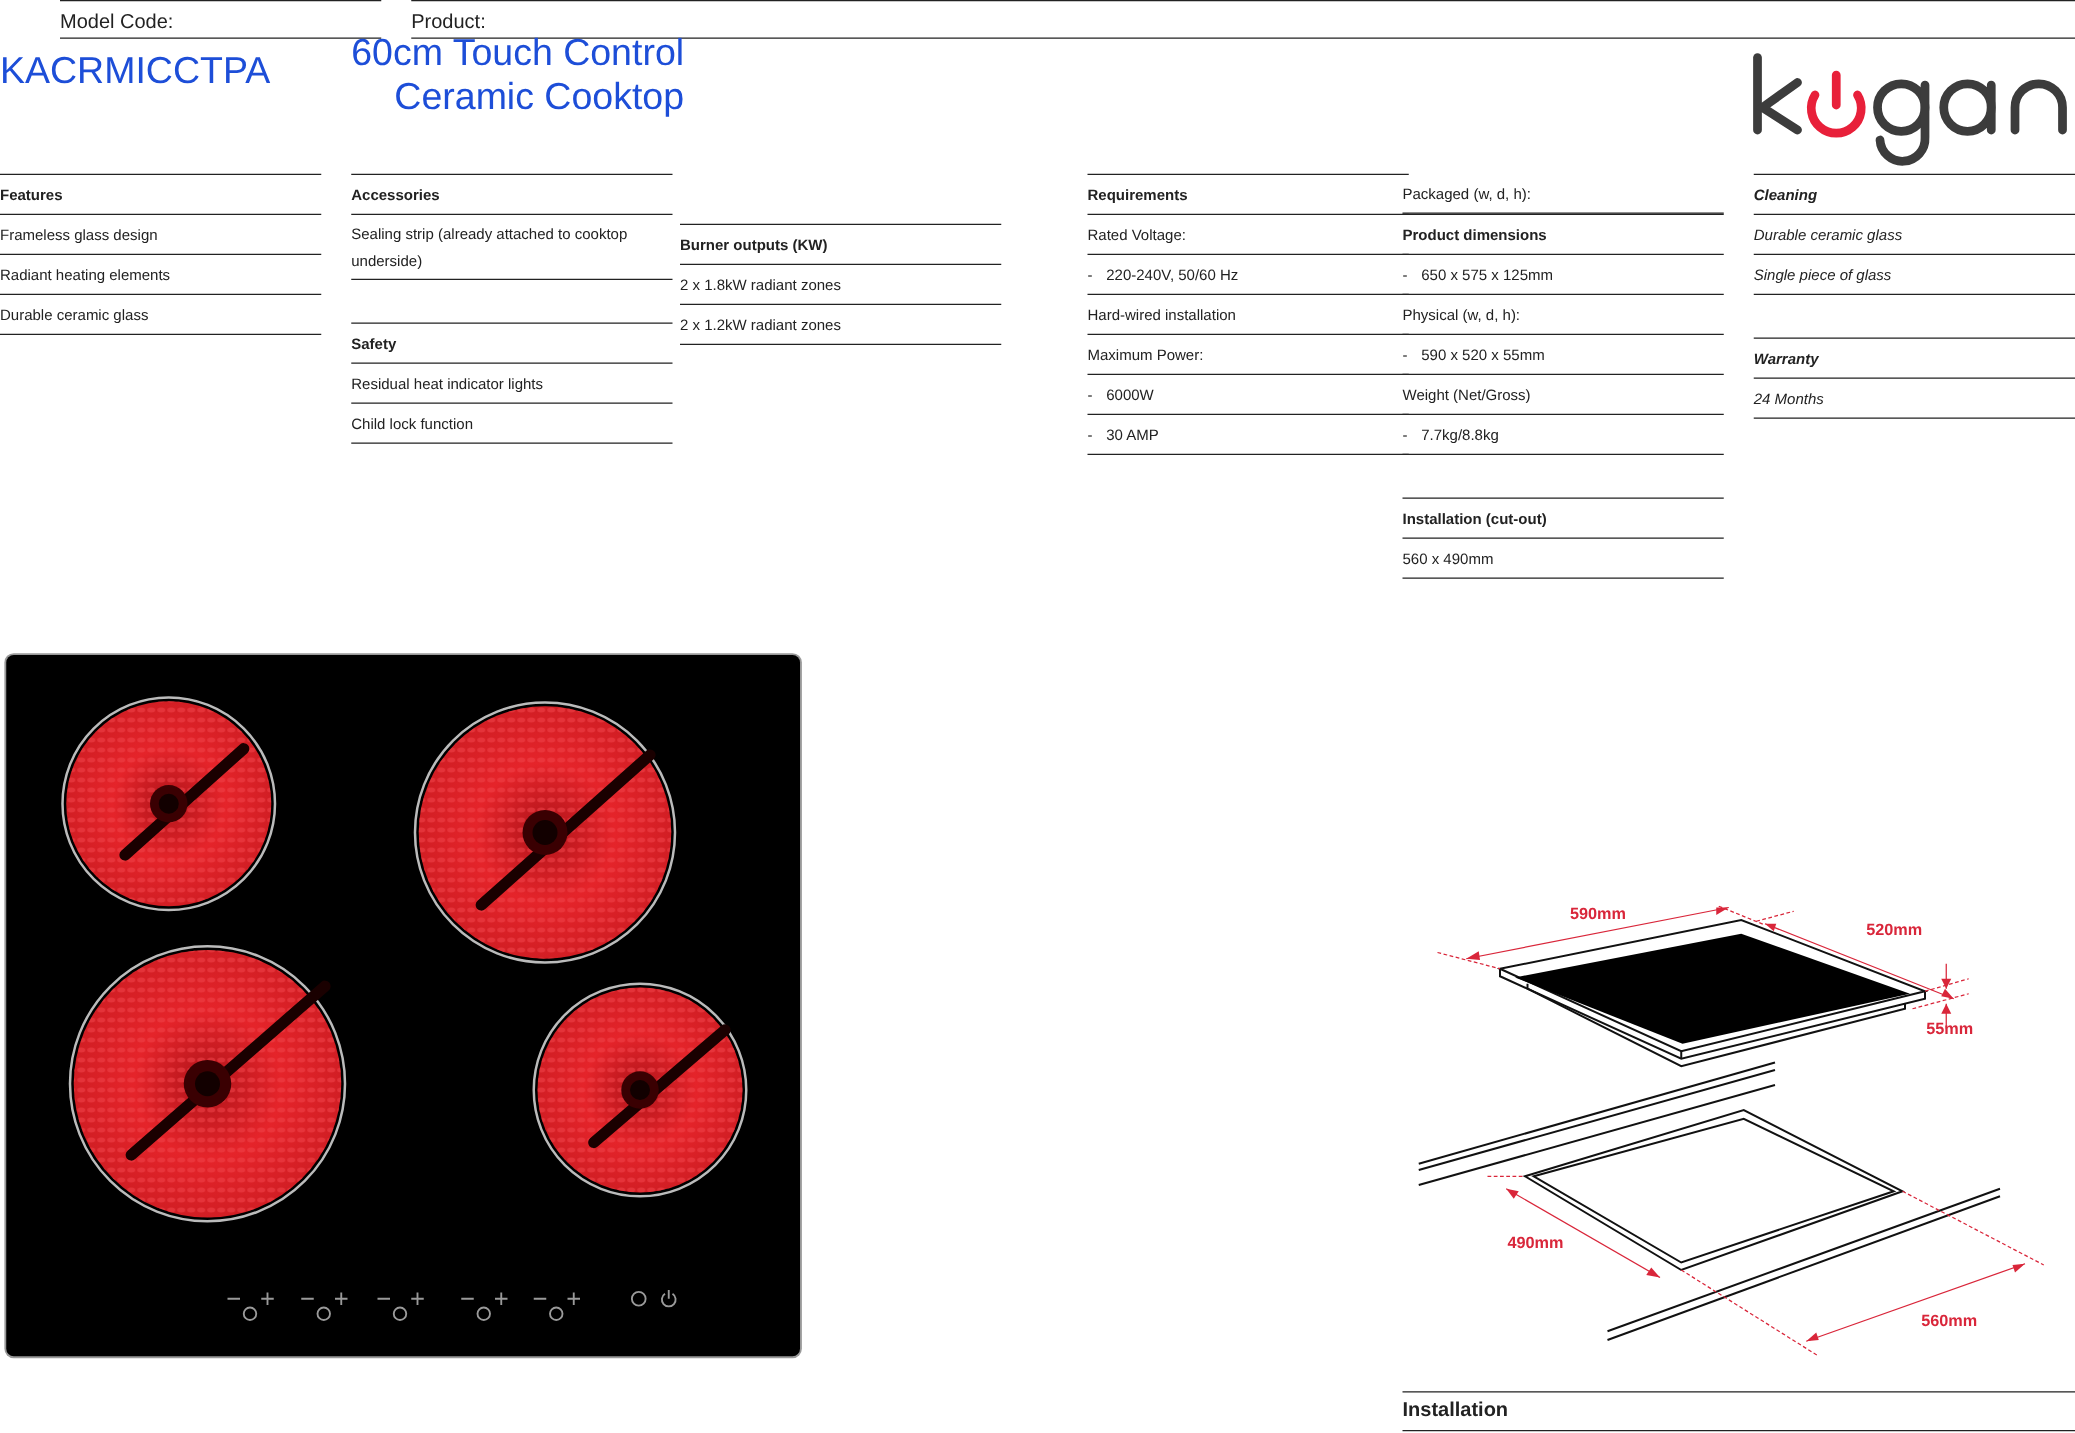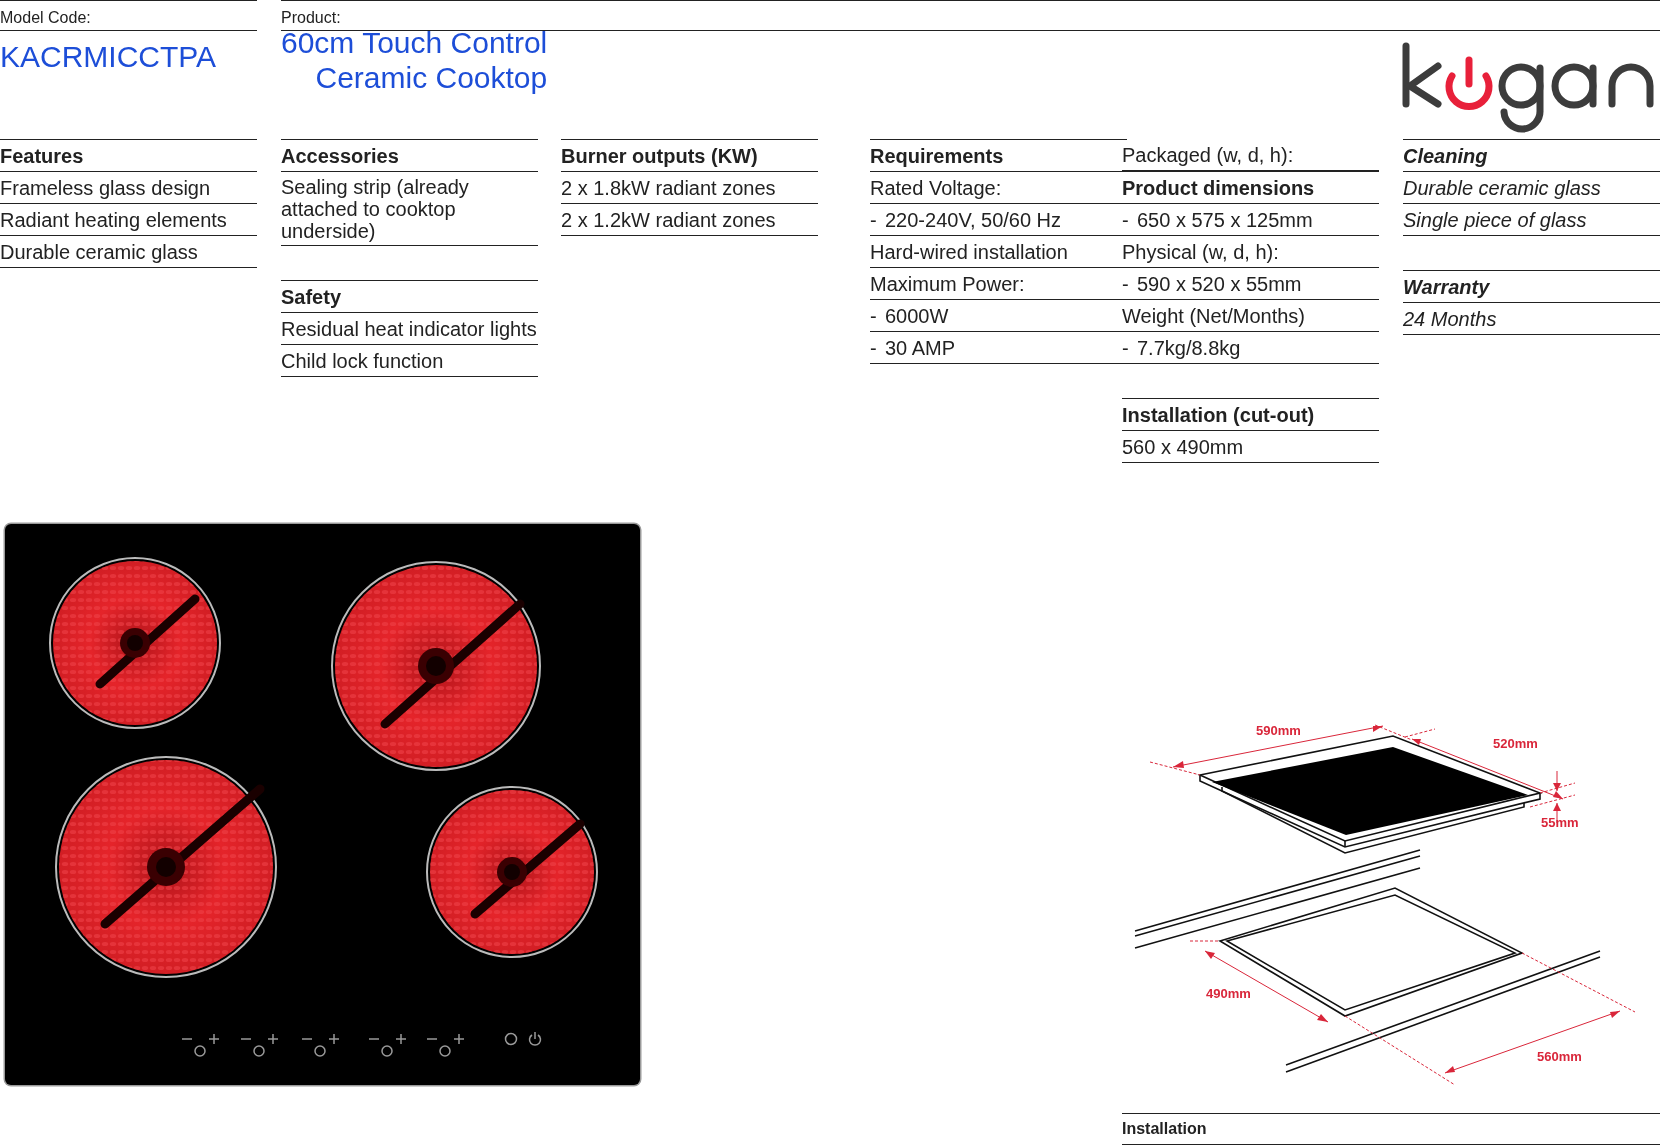--- a/index.html
+++ b/index.html
@@ -1,21 +1,21 @@
 <!DOCTYPE html>
 <html><head>
 <meta charset="utf-8">
 <style>
   html,body{margin:0;padding:0;background:#fff;}
   body{width:1660px;height:1146px;position:relative;overflow:hidden;font-family:"Liberation Sans","DejaVu Sans",sans-serif;color:#222;}
   .abs{position:absolute;}
-  .hdr-label{font-size:16px;color:#222;border-top:1.5px solid #222;border-bottom:1.5px solid #222;height:31px;line-height:33px;box-sizing:border-box;}
+  .hdr-label{font-size:16px;color:#222;border-top:1.5px solid #222;border-bottom:1.5px solid #222;height:31px;line-height:33px;box-sizing:border-box;margin-left:48px;}
   .big{font-size:30px;line-height:35px;color:#1d4ed8;}
   .col{position:absolute;top:139px;width:257px;}
-  .row{border-bottom:1.5px solid #222;font-size:20px;line-height:30px;min-height:30px;padding-top:1px;}
+  .row{border-bottom:1.5px solid #222;font-size:12px;line-height:30px;min-height:30px;padding-top:1px;}
   .row.head{font-weight:bold;border-top:1.5px solid #222;}
   .row.gap{border-bottom:none;height:33px;}
   .row.multi{line-height:22px;padding:4px 0 3px 0;}
   .dash{display:inline-block;width:15px;}
   .cooktop{position:absolute;left:5px;top:524px;width:635px;height:561px;background:#000;border-radius:6px;box-shadow:0 0 0 1.5px #999;}
   .foot{position:absolute;top:1113px;height:32px;border-top:1.5px solid #222;border-bottom:1.5px solid #222;box-sizing:border-box;font-weight:bold;font-size:16px;line-height:30px;}
   .dim{fill:#d9263a;font-family:"Liberation Sans",sans-serif;font-weight:bold;font-size:13px;}
 </style>
 </head>
 <body>
@@ -61,21 +61,21 @@
 
 <div class="col" style="left:281px;">
   <div class="row head">Accessories</div>
   <div class="row multi">Sealing strip (already attached to cooktop underside)</div>
   <div class="row gap"></div>
   <div class="row head">Safety</div>
   <div class="row">Residual heat indicator lights</div>
   <div class="row">Child lock function</div>
 </div>
 
-<div class="col" style="left:561px;">
+<div class="col" style="left:544px;margin-top:40px;">
   <div class="row head">Burner outputs (KW)</div>
   <div class="row">2 x 1.8kW radiant zones</div>
   <div class="row">2 x 1.2kW radiant zones</div>
 </div>
 
 <div class="col" style="left:842px;margin-left:28px;">
   <div class="row head">Requirements</div>
   <div class="row">Rated Voltage:</div>
   <div class="row"><span class="dash">-</span><span>220-240V, 50/60 Hz</span></div>
   <div class="row">Hard-wired installation</div>
@@ -83,21 +83,21 @@
   <div class="row"><span class="dash">-</span><span>6000W</span></div>
   <div class="row"><span class="dash">-</span><span>30 AMP</span></div>
 </div>
 
 <div class="col" style="left:1122px;">
   <div class="row">Packaged (w, d, h):</div>
   <div class="row head">Product dimensions</div>
   <div class="row"><span class="dash">-</span><span>650 x 575 x 125mm</span></div>
   <div class="row">Physical (w, d, h):</div>
   <div class="row"><span class="dash">-</span><span>590 x 520 x 55mm</span></div>
-  <div class="row">Weight (Net/Months)</div>
+  <div class="row">Weight (Net/Gross)</div>
   <div class="row"><span class="dash">-</span><span>7.7kg/8.8kg</span></div>
   <div class="row gap"></div>
   <div class="row head">Installation (cut-out)</div>
   <div class="row">560 x 490mm</div>
 </div>
 
 <div class="col" style="left:1403px;font-style:italic;">
   <div class="row head">Cleaning</div>
   <div class="row">Durable ceramic glass</div>
   <div class="row">Single piece of glass</div>

